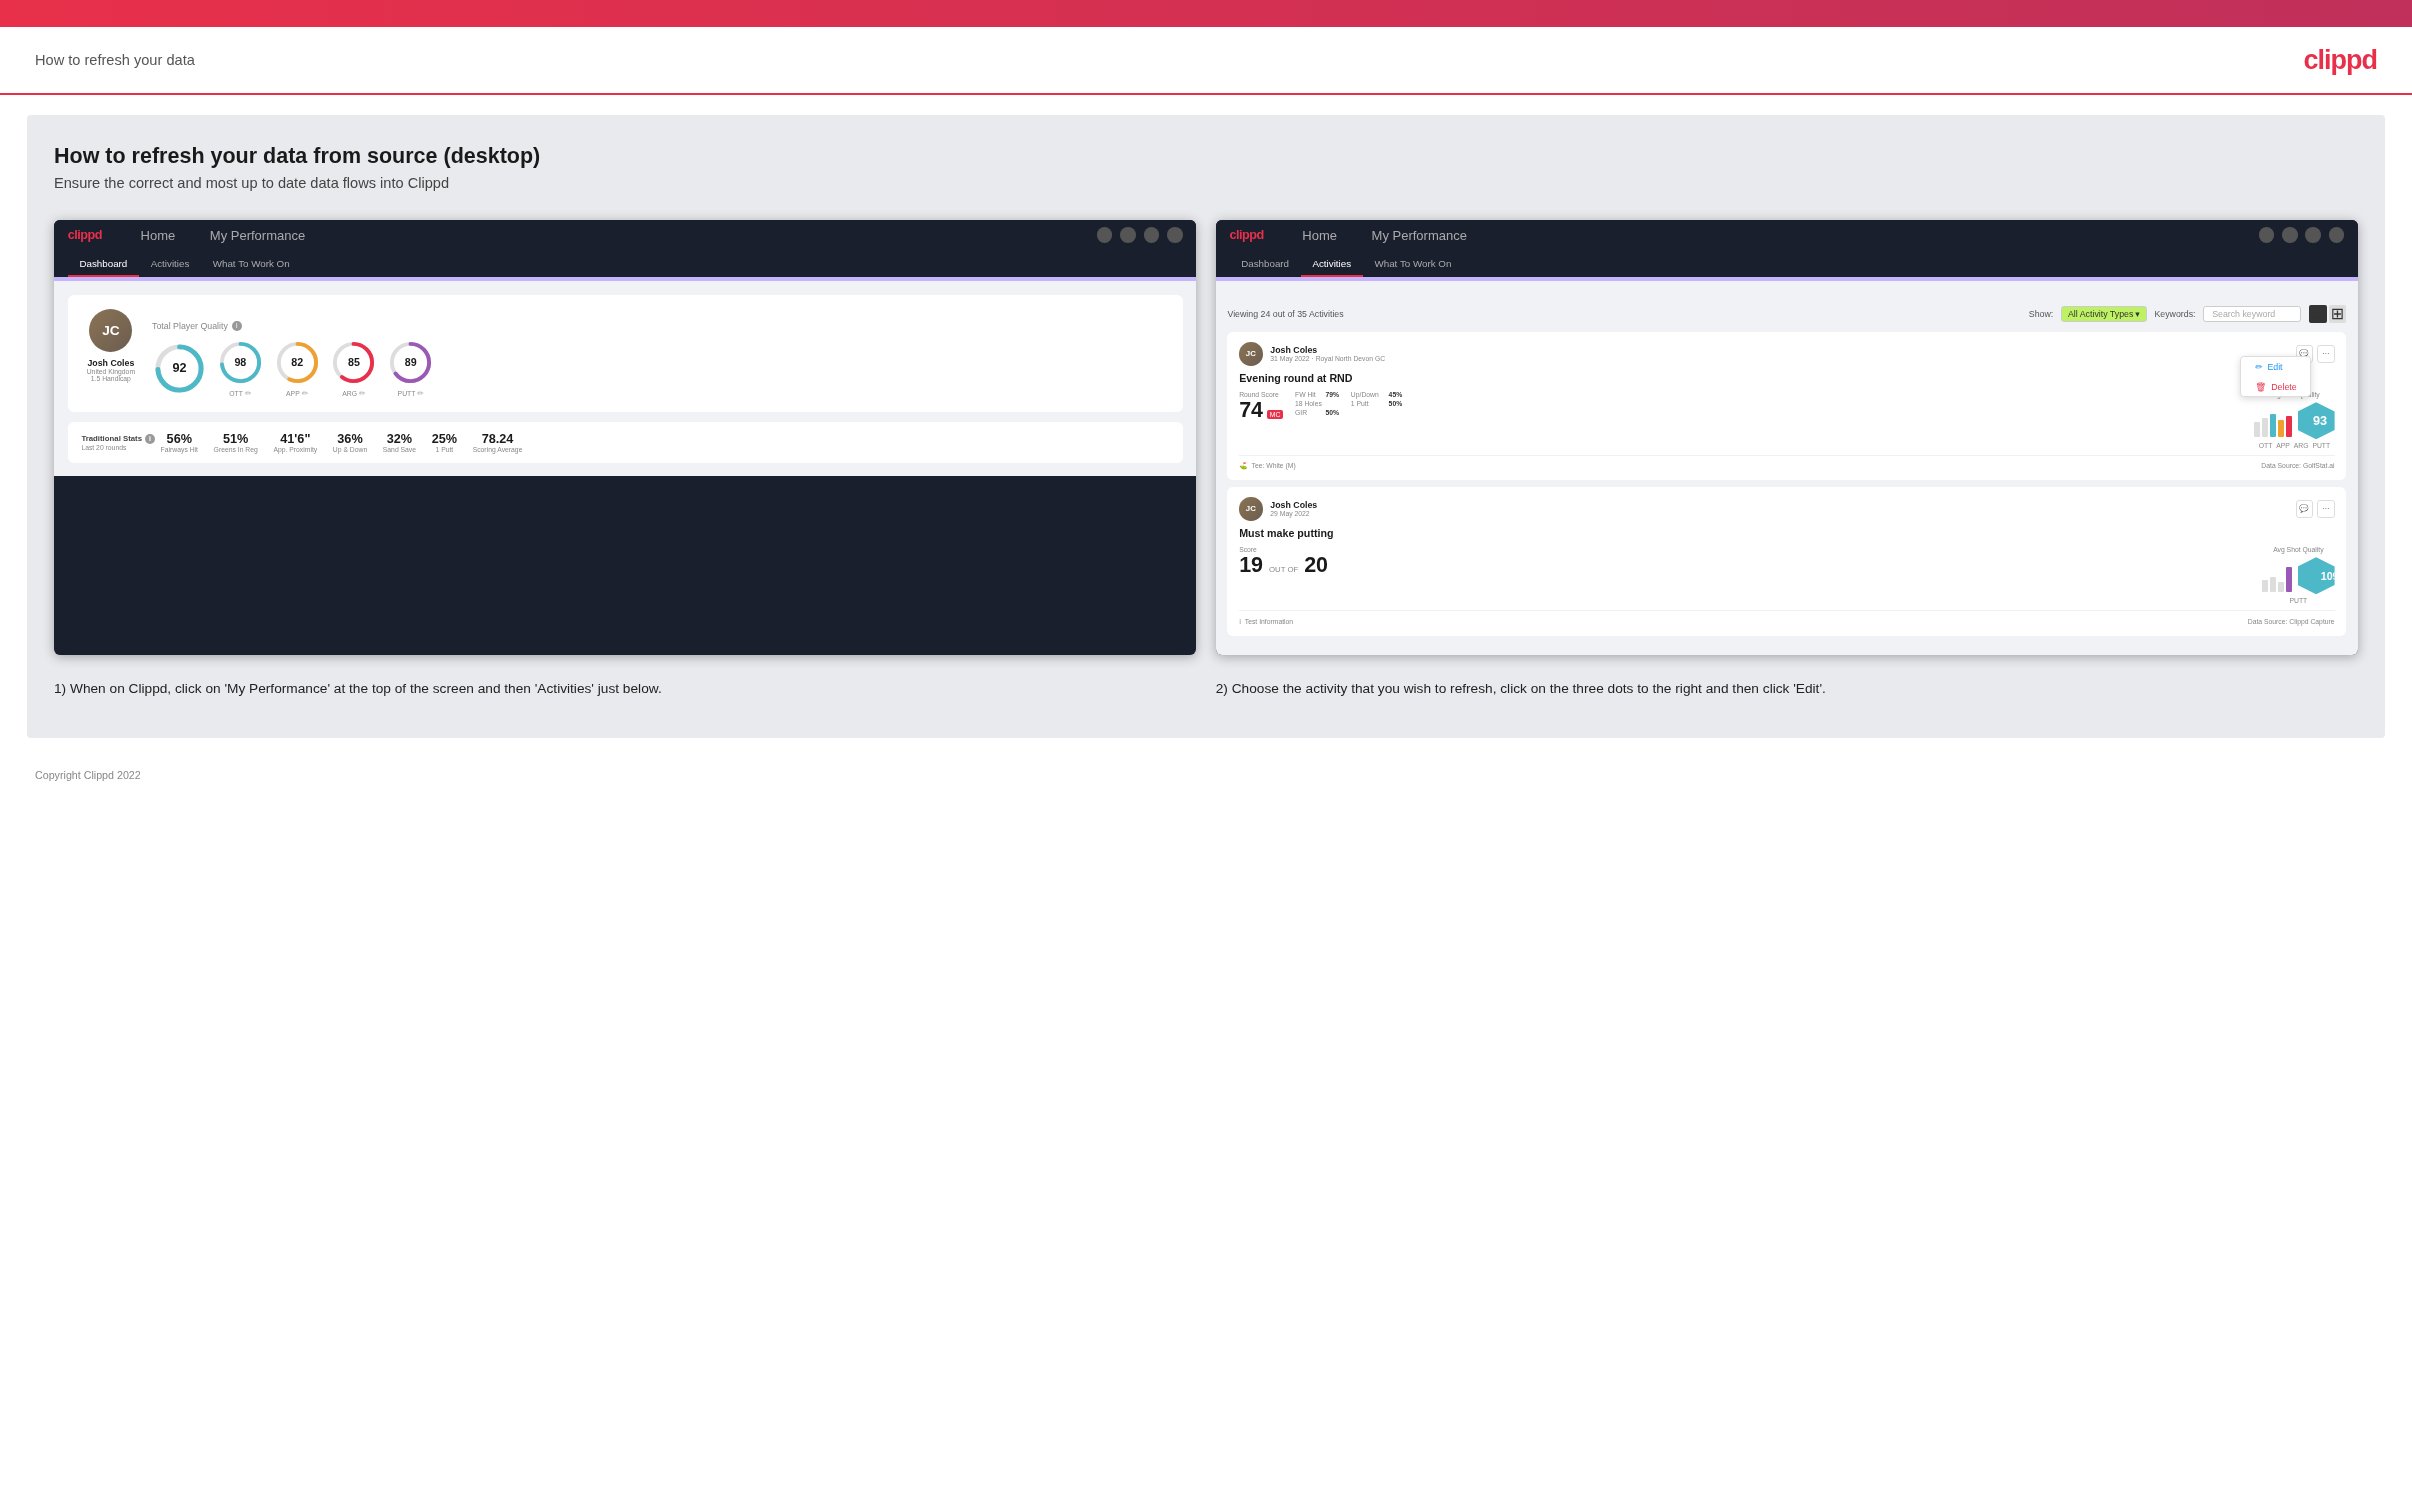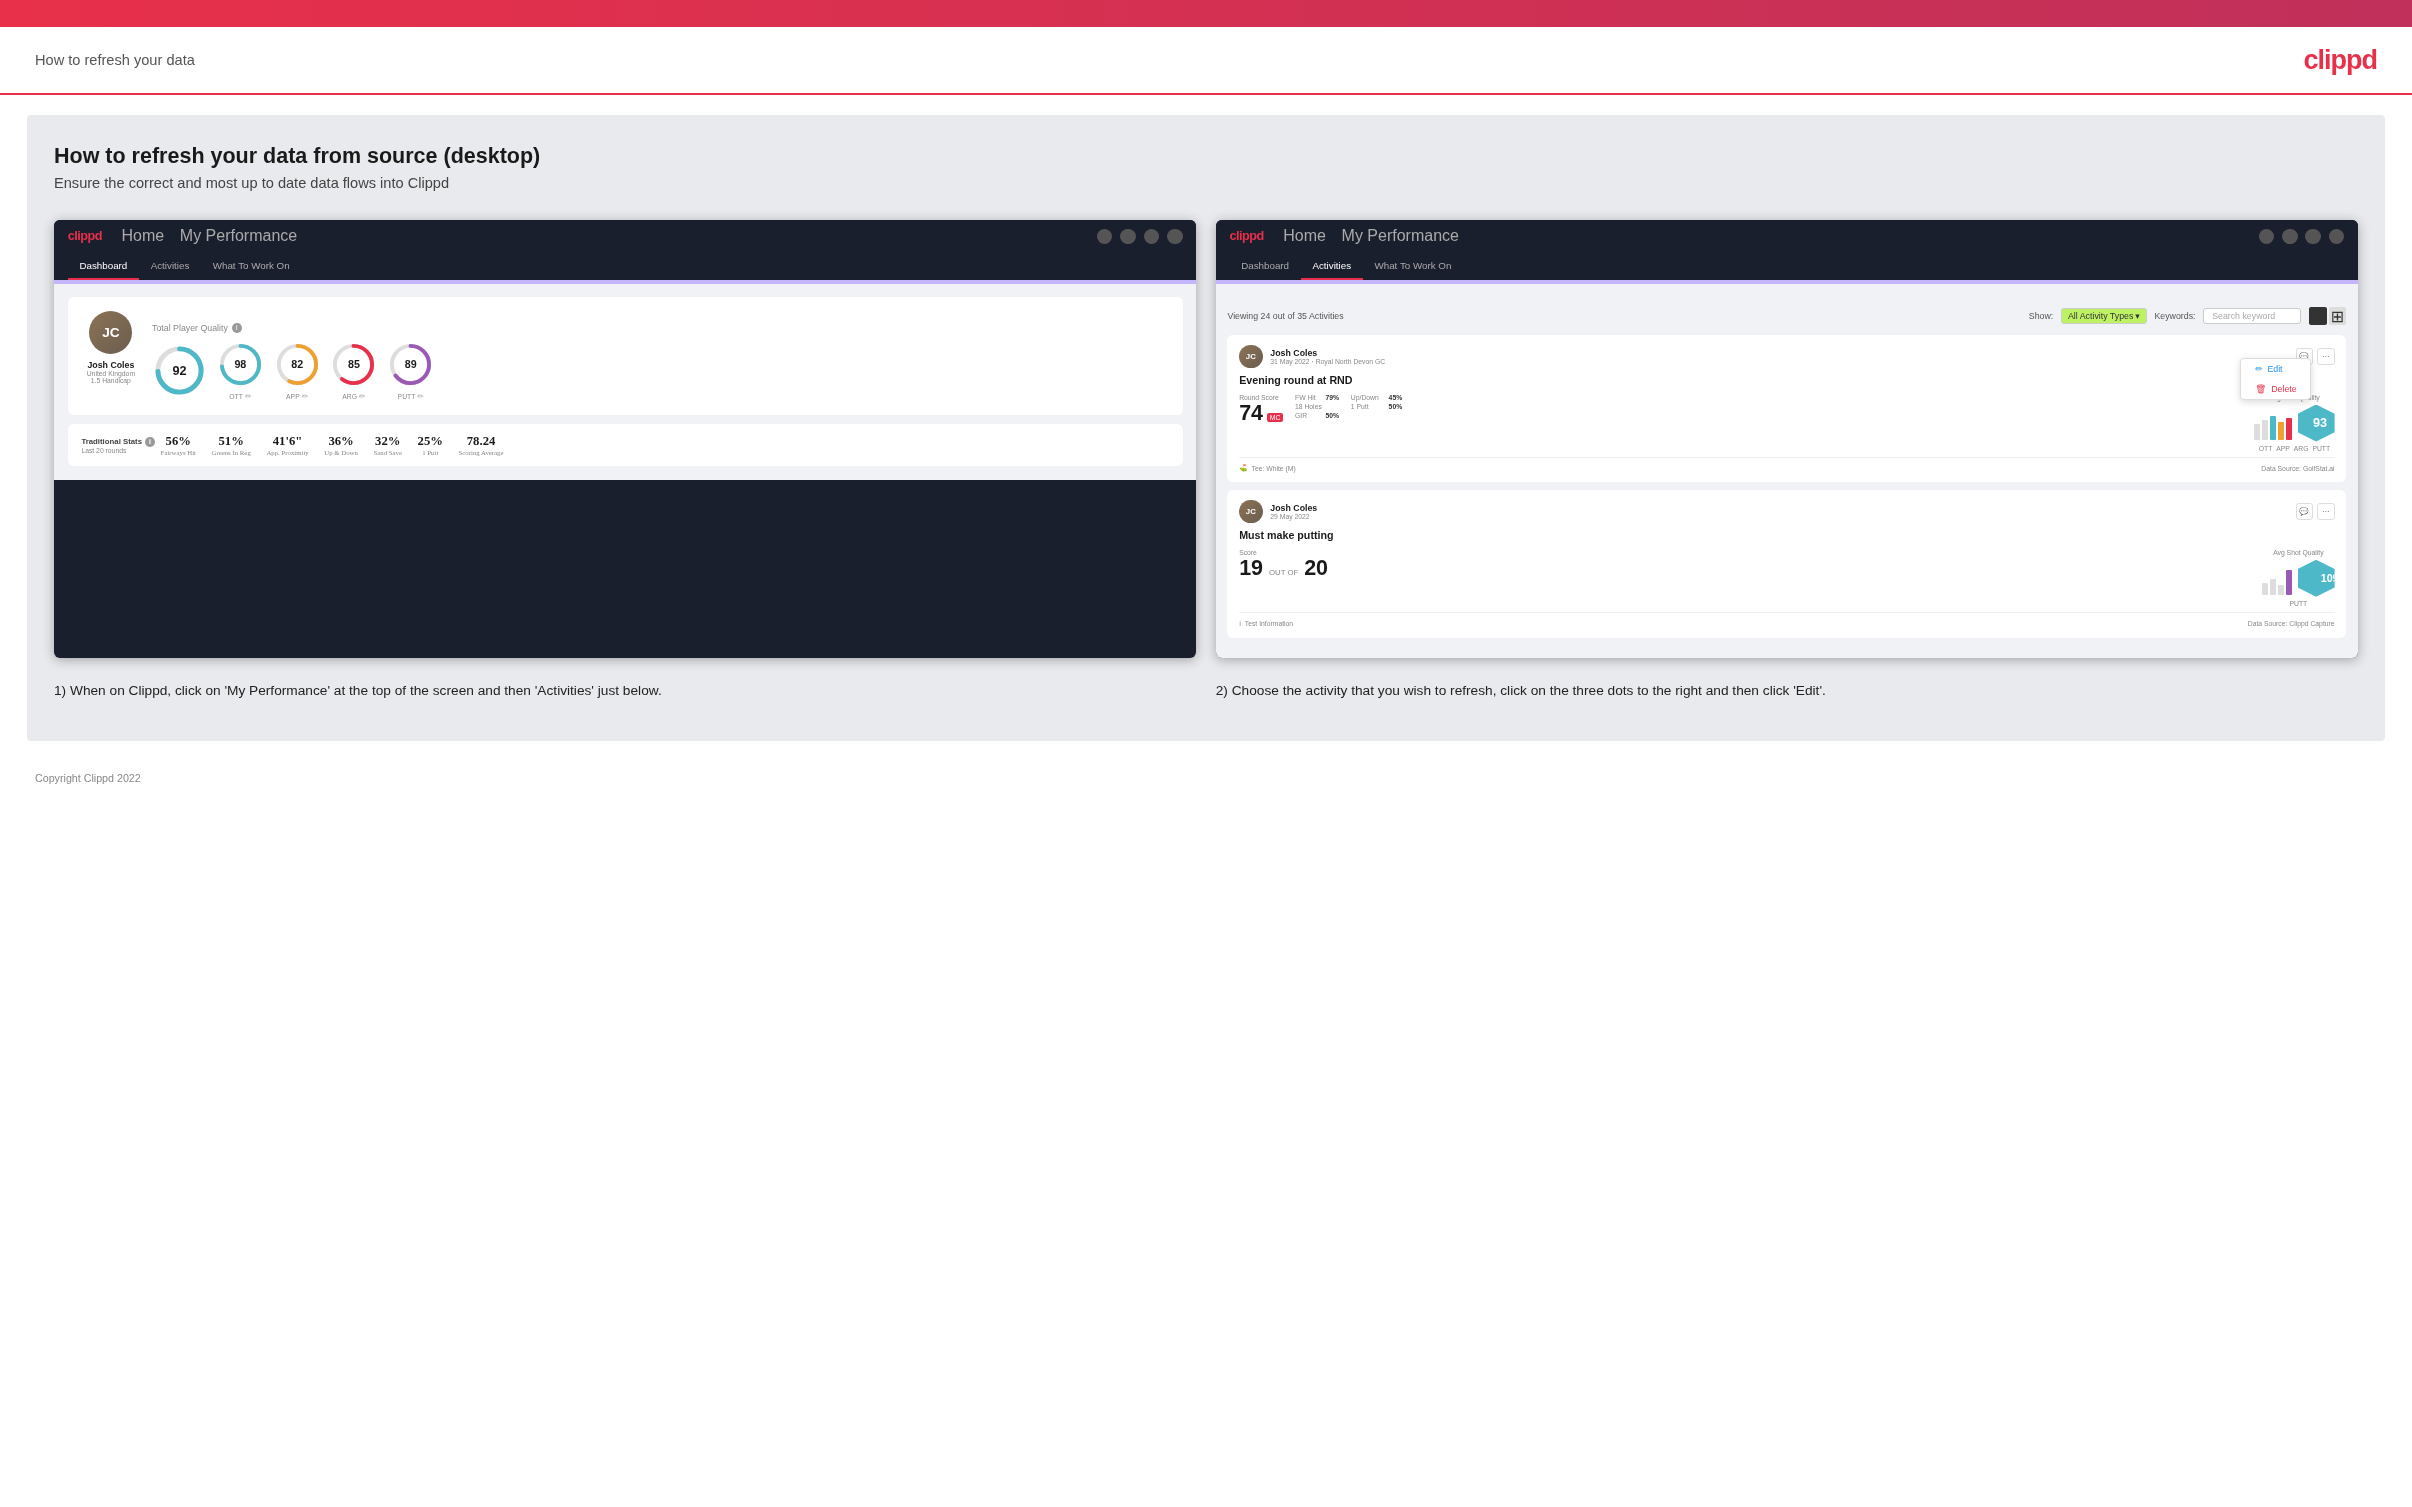--- a/index.html
+++ b/index.html
@@ -81,21 +81,22 @@
     }
 
     .app-nav-links {
       display: flex;
       gap: 15.6px;
       flex: 1;
     }
 
     .app-nav-link {
       color: #aaa;
-      font-size: 16px;
+      font-size: 13px;
+      margin-left: 19px;
     }
 
     .app-nav-icons {
       display: flex;
       gap: 7.8px;
       align-items: center;
     }
 
     .app-nav-icon {
       width: 15.6px;
@@ -227,21 +228,20 @@
     .trad-label {
       font-size: 7.8px;
       color: #888;
       min-width: 68px;
     }
 
     .trad-values {
       display: flex;
       gap: 15.6px;
       flex: 1;
-      font-family: Liberation Serif, serif;
     }
 
     .trad-value-item {
       display: flex;
       flex-direction: column;
       align-items: center;
     }
 
     .trad-value-num {
       font-size: 12.7px;

